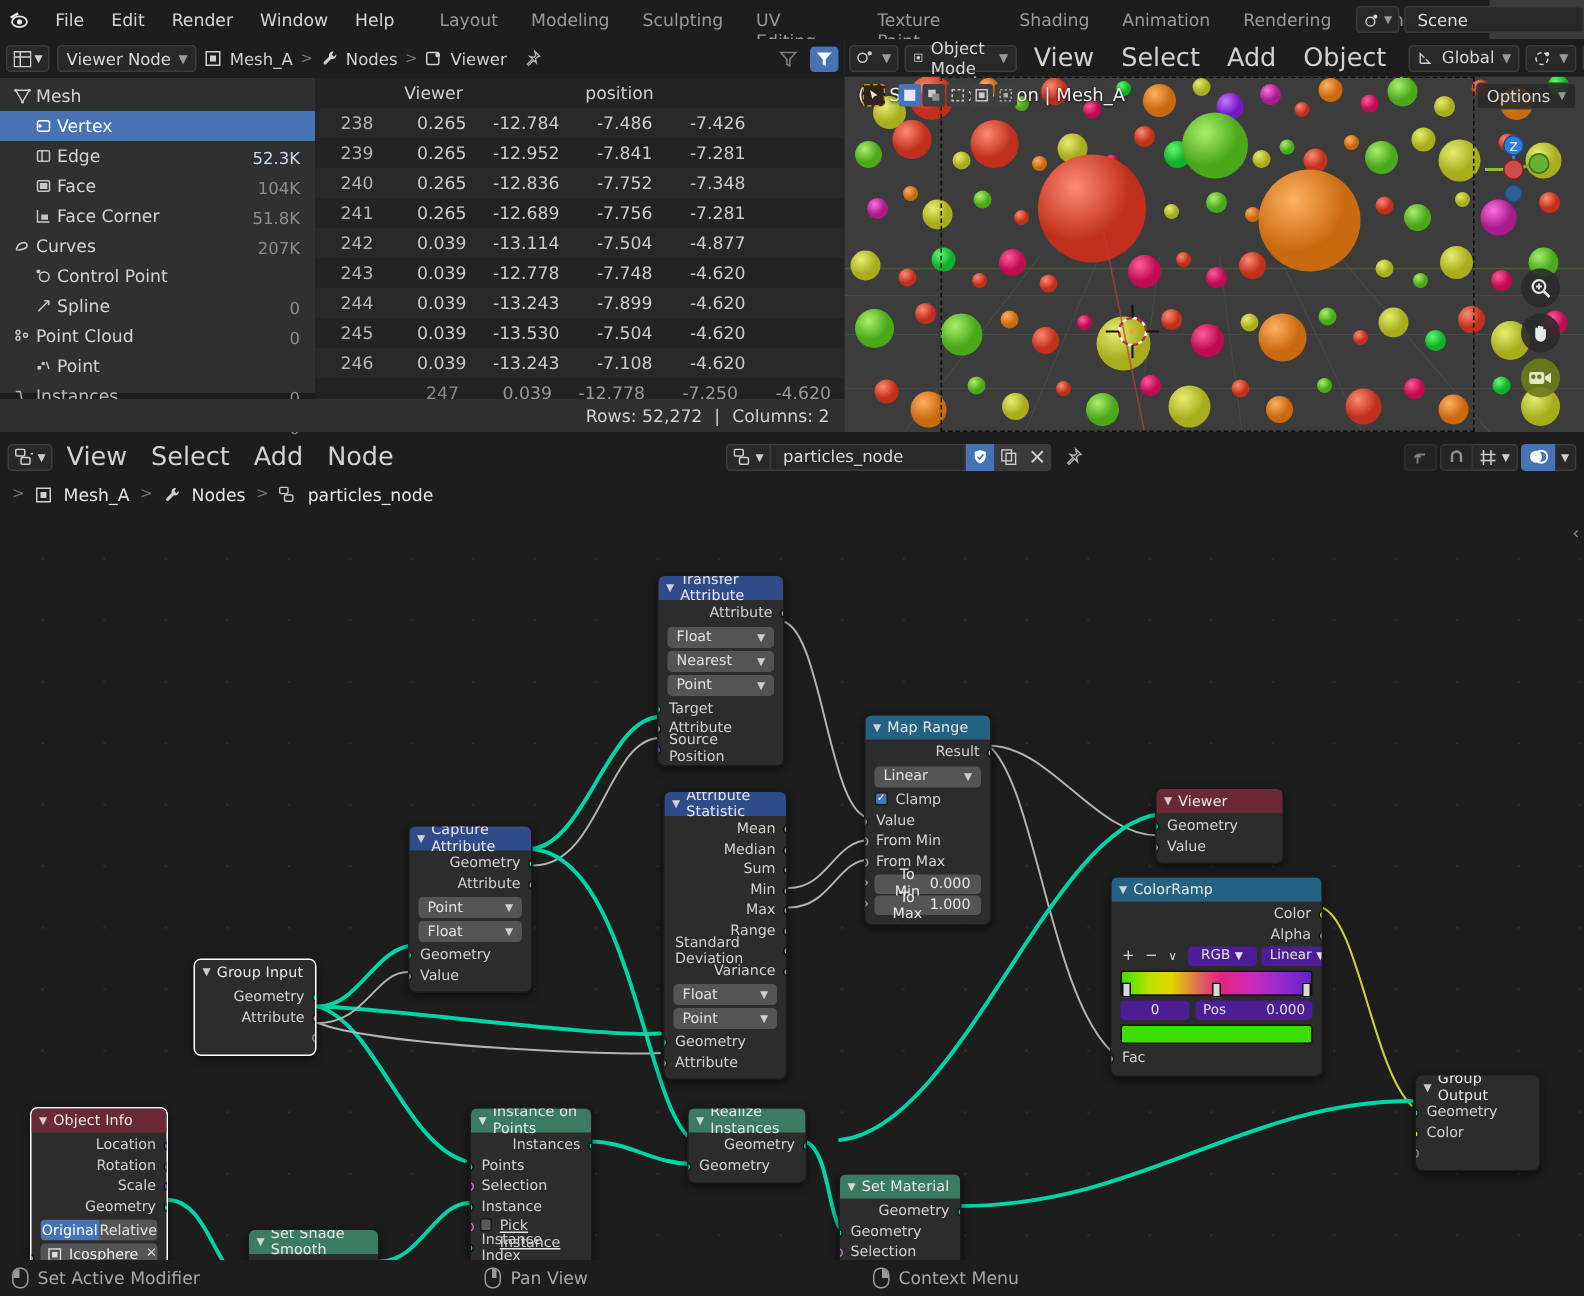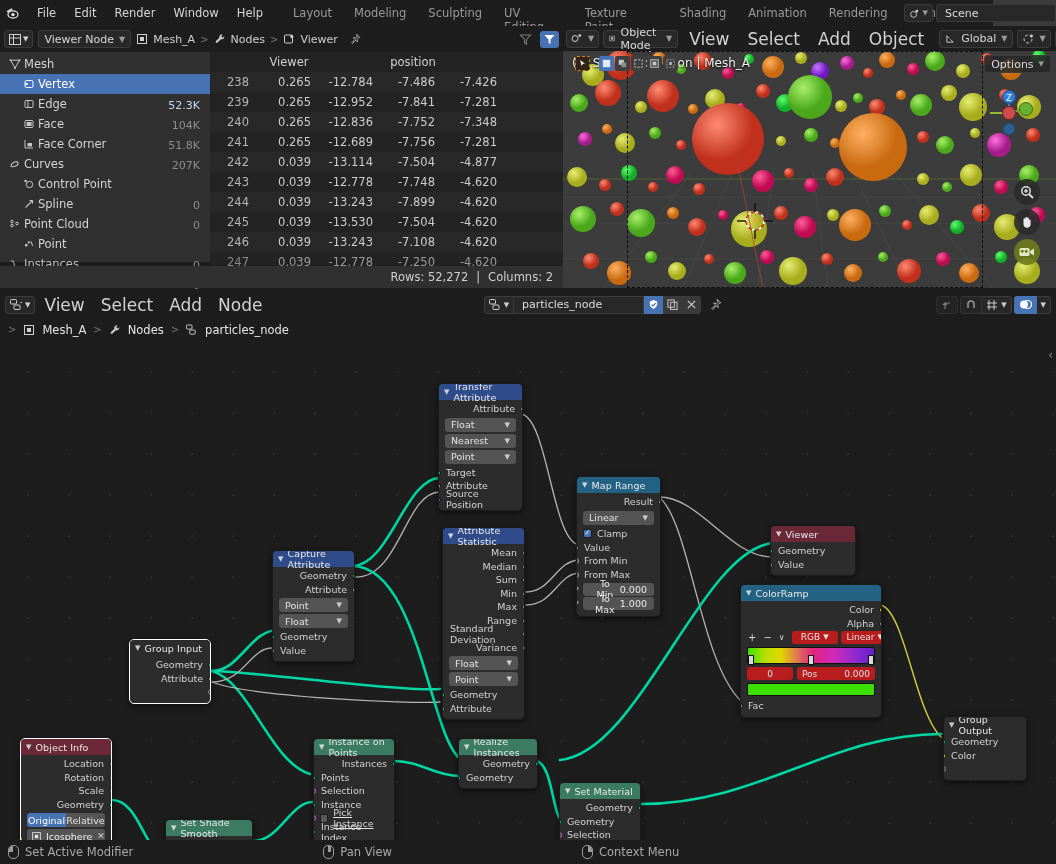--- a/index.html
+++ b/index.html
@@ -108,36 +108,36 @@
   .s-hollow { background:#2c2c2c; }
   .s-diamond { border-radius:1px; transform:rotate(45deg); background:#2c2c2c; }
   .nwidget { margin:2px 6px; height:14px; background:#545454; border-radius:3px;
      display:flex; align-items:center; padding:0 6px; font-size:9.5px; color:#e2e2e2;}
   .nwidget .caret { margin-left:auto; font-size:7px; color:#cfcfcf; }
   .nfield { margin:1.5px 6px; height:13px; background:#545454; border-radius:3px;
      display:flex; align-items:center; justify-content:space-between; padding:0 7px;
      font-size:9.5px; color:#e8e8e8;}
   .nfield .fl { flex:1; text-align:center; }
   .nfield .fv { text-align:right; }
-  .ncheck { display:flex; align-items:center; gap:5px; padding:1px 6px; font-size:9.5px; color:#d2d2d2; height:14px;}
+  .ncheck { display:flex; align-items:flex-start; gap:5px; padding:1px 6px; font-size:9.5px; color:#d2d2d2; height:14px;}
   .cbox { width:9px; height:9px; border-radius:2px; background:#595959; border:1px solid #1b1b1b;}
   .cbox.on { background:#4772b3; display:flex; align-items:center; justify-content:center;}
   .cbox.on:after { content:"✓"; color:#fff; font-size:7px; line-height:1;}
   .nlabel { padding:1px 7px; font-size:9.5px; color:#d2d2d2; }
   .objfield { margin:2px 6px; height:14px; background:#545454; border-radius:3px;
      display:flex; align-items:center; gap:5px; padding:0 5px; font-size:9.5px; color:#eee;}
   .objfield .x { margin-left:auto; color:#cfcfcf; font-size:9px;}
   .toggle2 { margin:2px 6px; height:14px; display:flex; border-radius:3px; overflow:hidden;}
   .toggle2 div { flex:1; display:flex; align-items:center; justify-content:center;
      font-size:9.5px; background:#545454; color:#e0e0e0;}
   .toggle2 div.on { background:#4772b3; color:#fff; }
   .ramp-bar { margin:3px 6px 1px; height:17px; border:1px solid #111; border-radius:2px; position:relative; }
   .ramp-tools { display:flex; align-items:center; gap:7px; padding:1px 7px; height:14px; font-size:10px; color:#d8d8d8;}
   .ramp-sel { margin-left:auto; display:flex; gap:3px; }
-  .mini-w { height:13px; background:#b91c1c; border-radius:3px; display:flex; align-items:center;
+  .mini-w { height:13px; background:#4c1d95; border-radius:3px; display:flex; align-items:center;
      justify-content:center; padding:0 5px; font-size:9px; color:#e2e2e2; gap:3px;}
   .swatch { margin:3px 6px; height:13px; border-radius:2px; border:1px solid #111;}
   .stop { position:absolute; bottom:-2px; width:6px; height:10px; background:#d9d9d9;
      border:1px solid #111; transform:translateX(-50%);}
 
   
   .statusbar { position:absolute; left:0; bottom:0; width:1056px; height:24px; background:#1d1d1d;
      display:flex; align-items:center; gap:6px; padding-left:8px; color:#9a9a9a; font-size:11.5px;}
   .sb-item { display:flex; align-items:center; gap:6px; }
   .sb-item .txt { color:#a8a8a8; }
@@ -429,21 +429,21 @@
               <div class="ss-cell c-p">-7.504</div>
               <div class="ss-cell c-p">-4.620</div>
             </div>
           <div class="ss-trow">
               <div class="ss-cell c-idx">246</div>
               <div class="ss-cell c-view">0.039</div>
               <div class="ss-cell c-p">-13.243</div>
               <div class="ss-cell c-p">-7.108</div>
               <div class="ss-cell c-p">-4.620</div>
             </div>
-          <div class="ss-trow" style="opacity:.7;">
+          <div class="ss-trow" style="opacity:.7;justify-content:flex-end;">
               <div class="ss-cell c-idx">247</div>
               <div class="ss-cell c-view">0.039</div>
               <div class="ss-cell c-p">-12.778</div>
               <div class="ss-cell c-p">-7.250</div>
               <div class="ss-cell c-p">-4.620</div>
             </div>
         </div>
       </div>
     </div>
 

